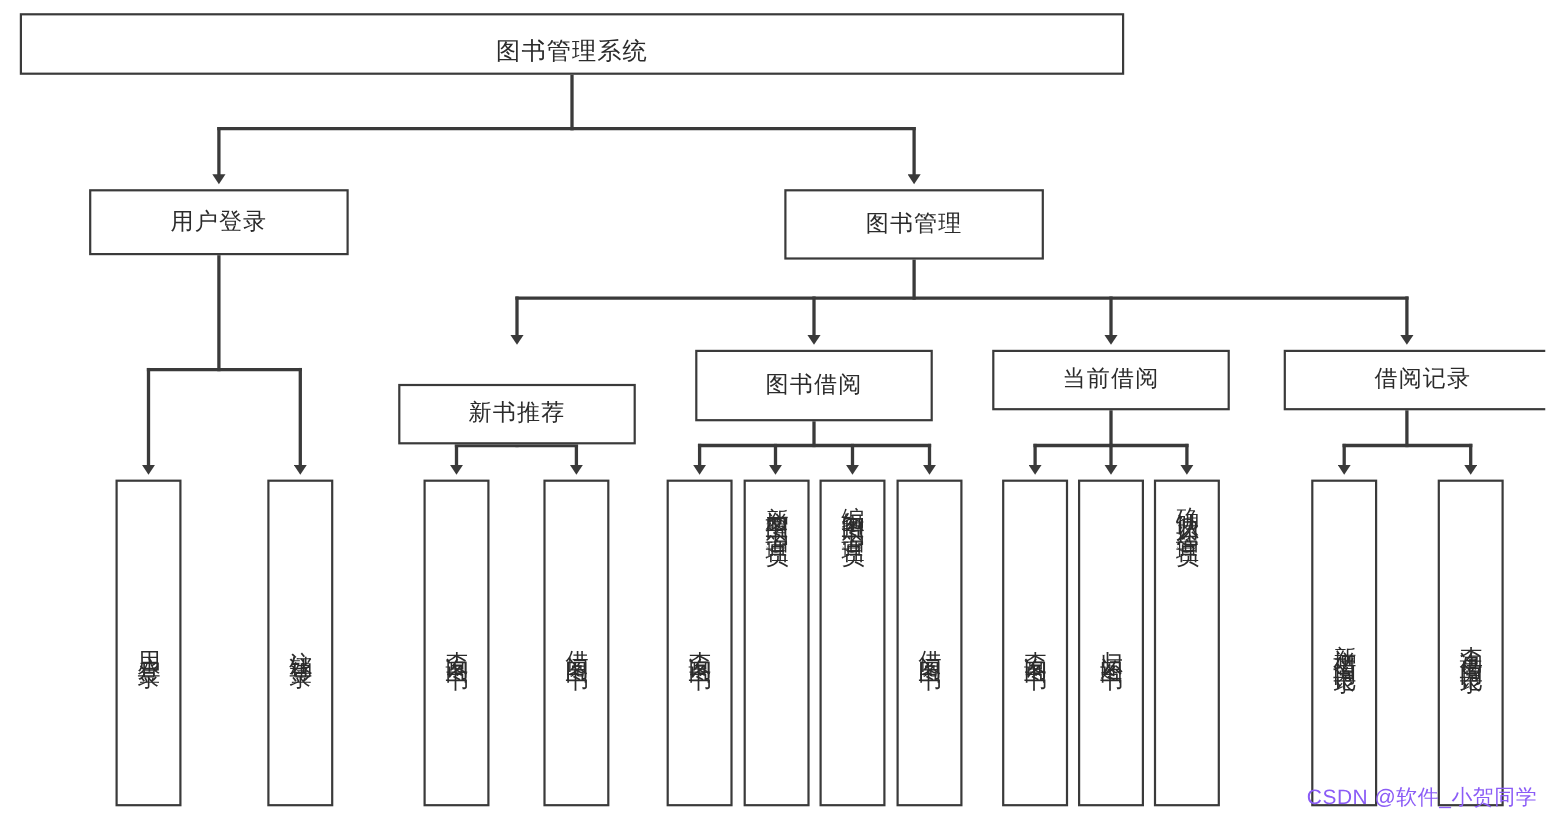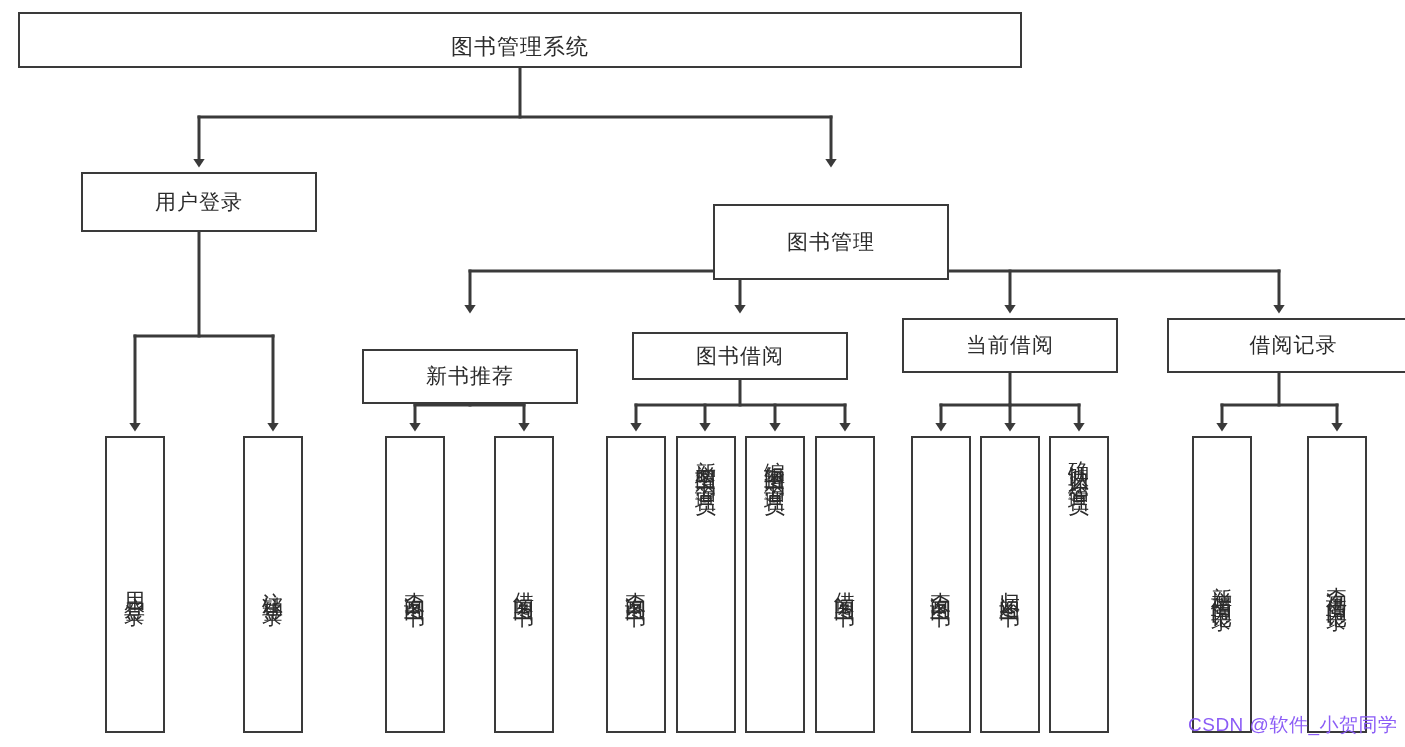--- a/index.html
+++ b/index.html
@@ -134,28 +134,28 @@
     </g>
   </svg>
 
   <div class="node horiz root" style="left:18px; top:12px; width:1004px; height:56px;">
     <span class="label">图书管理系统</span>
   </div>
 
   <div class="node horiz" style="left:81px; top:172px; width:236px; height:60px;">
     <span class="label">用户登录</span>
   </div>
-  <div class="node horiz" style="left:713px; top:172px; width:236px; height:76px;margin-top:32px;">
+  <div class="node horiz" style="left:713px; top:172px; width:236px; height:64px;">
     <span class="label">图书管理</span>
   </div>
 
   <div class="node horiz" style="left:362px; top:318px; width:216px; height:55px;margin-top:31px;">
     <span class="label">新书推荐</span>
   </div>
-  <div class="node horiz" style="left:632px; top:332px; width:216px; height:48px;">
+  <div class="node horiz" style="left:632px; top:318px; width:216px; height:65px;">
     <span class="label">图书借阅</span>
   </div>
   <div class="node horiz" style="left:902px; top:318px; width:216px; height:55px;">
     <span class="label">当前借阅</span>
   </div>
   <div class="node horiz" style="left:1167px; top:318px; width:253px; height:55px;">
     <span class="label">借阅记录</span>
   </div>
 
   <div class="node leaf short" style="left:105px; top:436px; width:60px; height:297px;">

